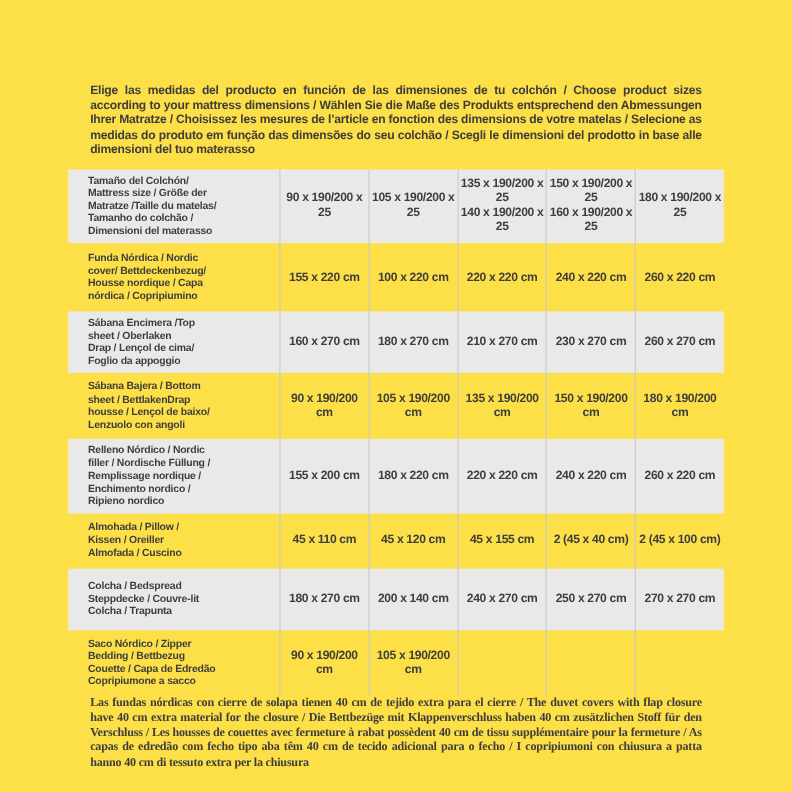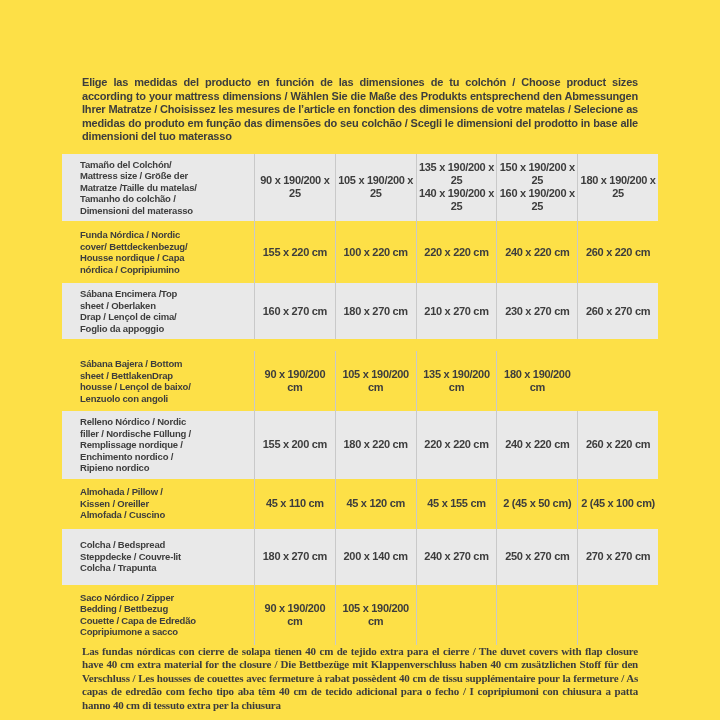--- a/index.html
+++ b/index.html
@@ -52,21 +52,21 @@
     justify-content: center;
     text-align: center;
     font-size: 11px;
     line-height: 13px;
     font-weight: bold;
     letter-spacing: -0.3px;
   }
   .row:nth-child(1) { min-height: 54px; }
   .row:nth-child(2) { min-height: 62px; }
   .row:nth-child(3) { min-height: 56px; }
-  .row:nth-child(4) { min-height: 60px; margin-top: 12px; }
+  .row:nth-child(4) { min-height: 60px; }
   .row:nth-child(5) { min-height: 60px; }
   .row:nth-child(6) { min-height: 50px; }
   .row:nth-child(7) { min-height: 56px; }
   .row:nth-child(8) { min-height: 60px; }
   .footer-note { margin-top: 0; font-family: Liberation Serif, serif; }
 </style>
 </head>
 <body>
 
 <div class="page">
@@ -115,20 +115,21 @@
     </div>
 
     <div class="row">
       <div class="cell label">Sábana Bajera / Bottom
 sheet / BettlakenDrap
 housse / Lençol de baixo/
 Lenzuolo con angoli</div>
       <div class="cell size">90 x 190/200 cm</div>
       <div class="cell size">105 x 190/200 cm</div>
       <div class="cell size">135 x 190/200 cm</div>
+      <div class="cell size">150 x 190/200 cm</div>
       <div class="cell size">180 x 190/200 cm</div>
     </div>
 
     <div class="row alt">
       <div class="cell label">Relleno Nórdico / Nordic
 filler / Nordische Füllung /
 Remplissage nordique /
 Enchimento nordico /
 Ripieno nordico</div>
       <div class="cell size">155 x 200 cm</div>
@@ -138,21 +139,21 @@
       <div class="cell size">260 x 220 cm</div>
     </div>
 
     <div class="row">
       <div class="cell label">Almohada  / Pillow /
 Kissen / Oreiller
 Almofada / Cuscino</div>
       <div class="cell size">45 x 110 cm</div>
       <div class="cell size">45 x 120 cm</div>
       <div class="cell size">45 x 155 cm</div>
-      <div class="cell size">2 (45 x 50 cm)</div>
+      <div class="cell size">2 (45 x 40 cm)</div>
       <div class="cell size">2 (45 x 100 cm)</div>
     </div>
 
     <div class="row alt">
       <div class="cell label">Colcha / Bedspread
 Steppdecke / Couvre-lit
 Colcha / Trapunta</div>
       <div class="cell size">180 x 270 cm</div>
       <div class="cell size">200 x 140 cm</div>
       <div class="cell size">240 x 270 cm</div>

